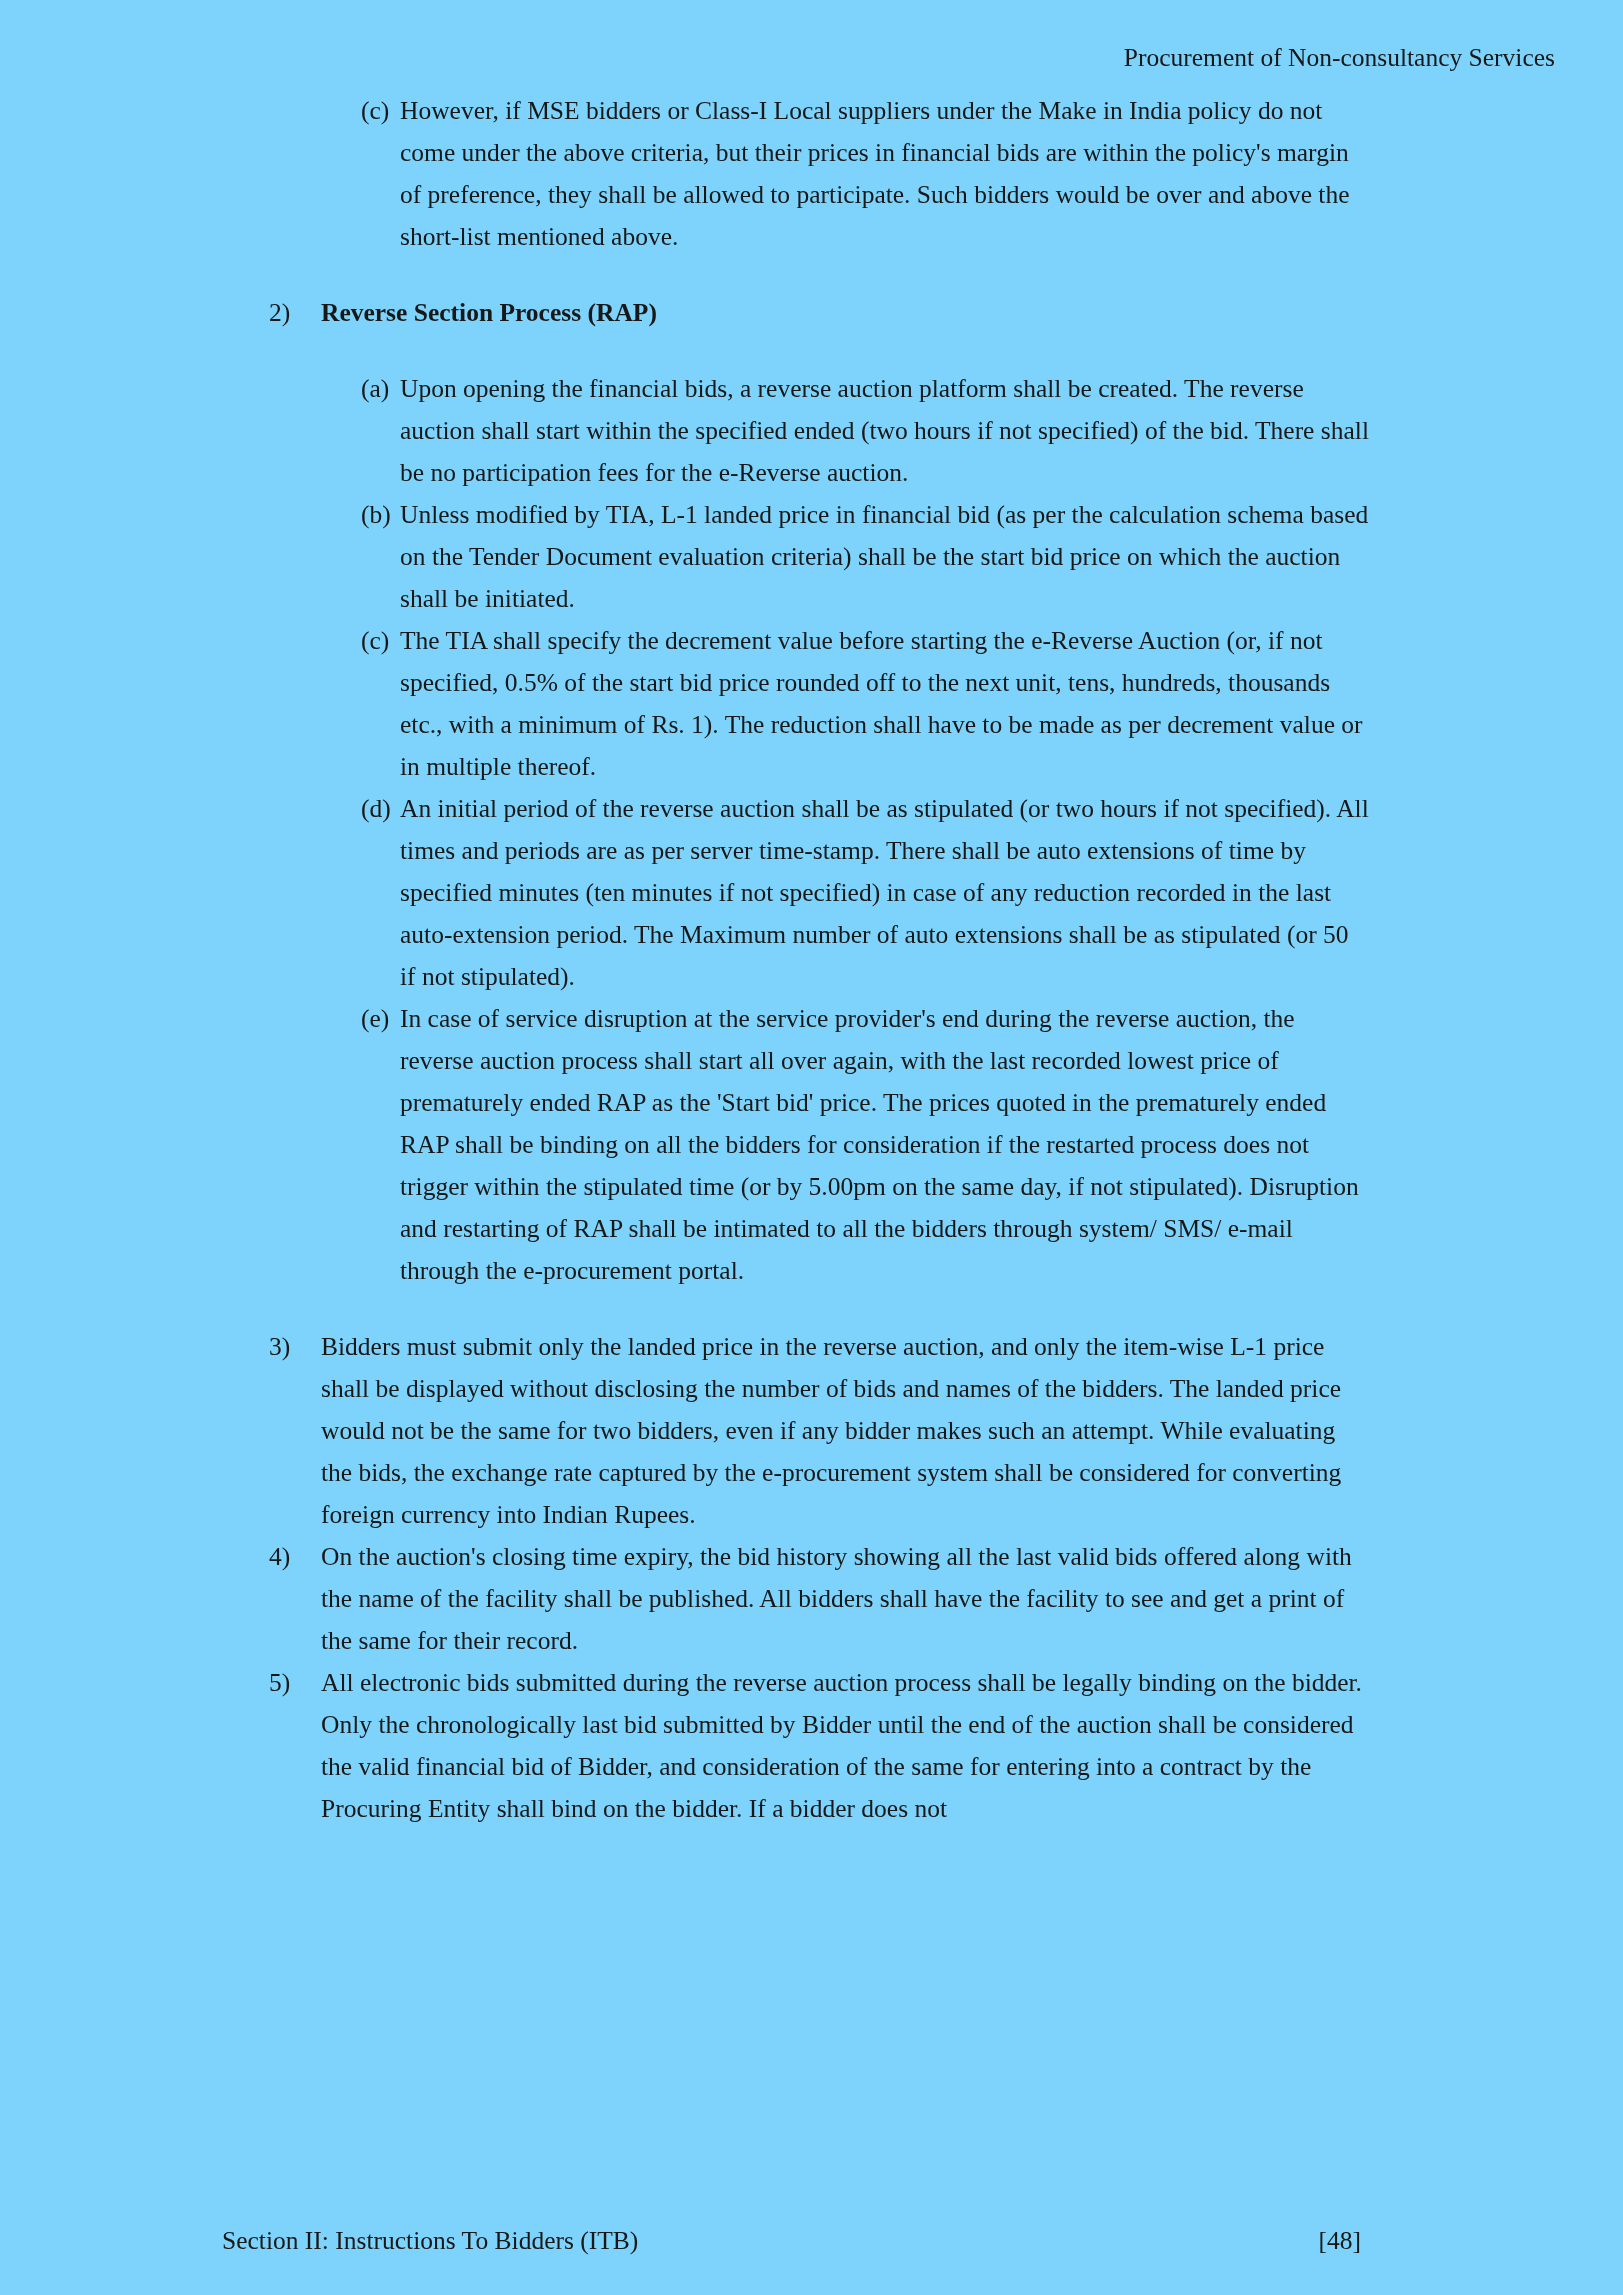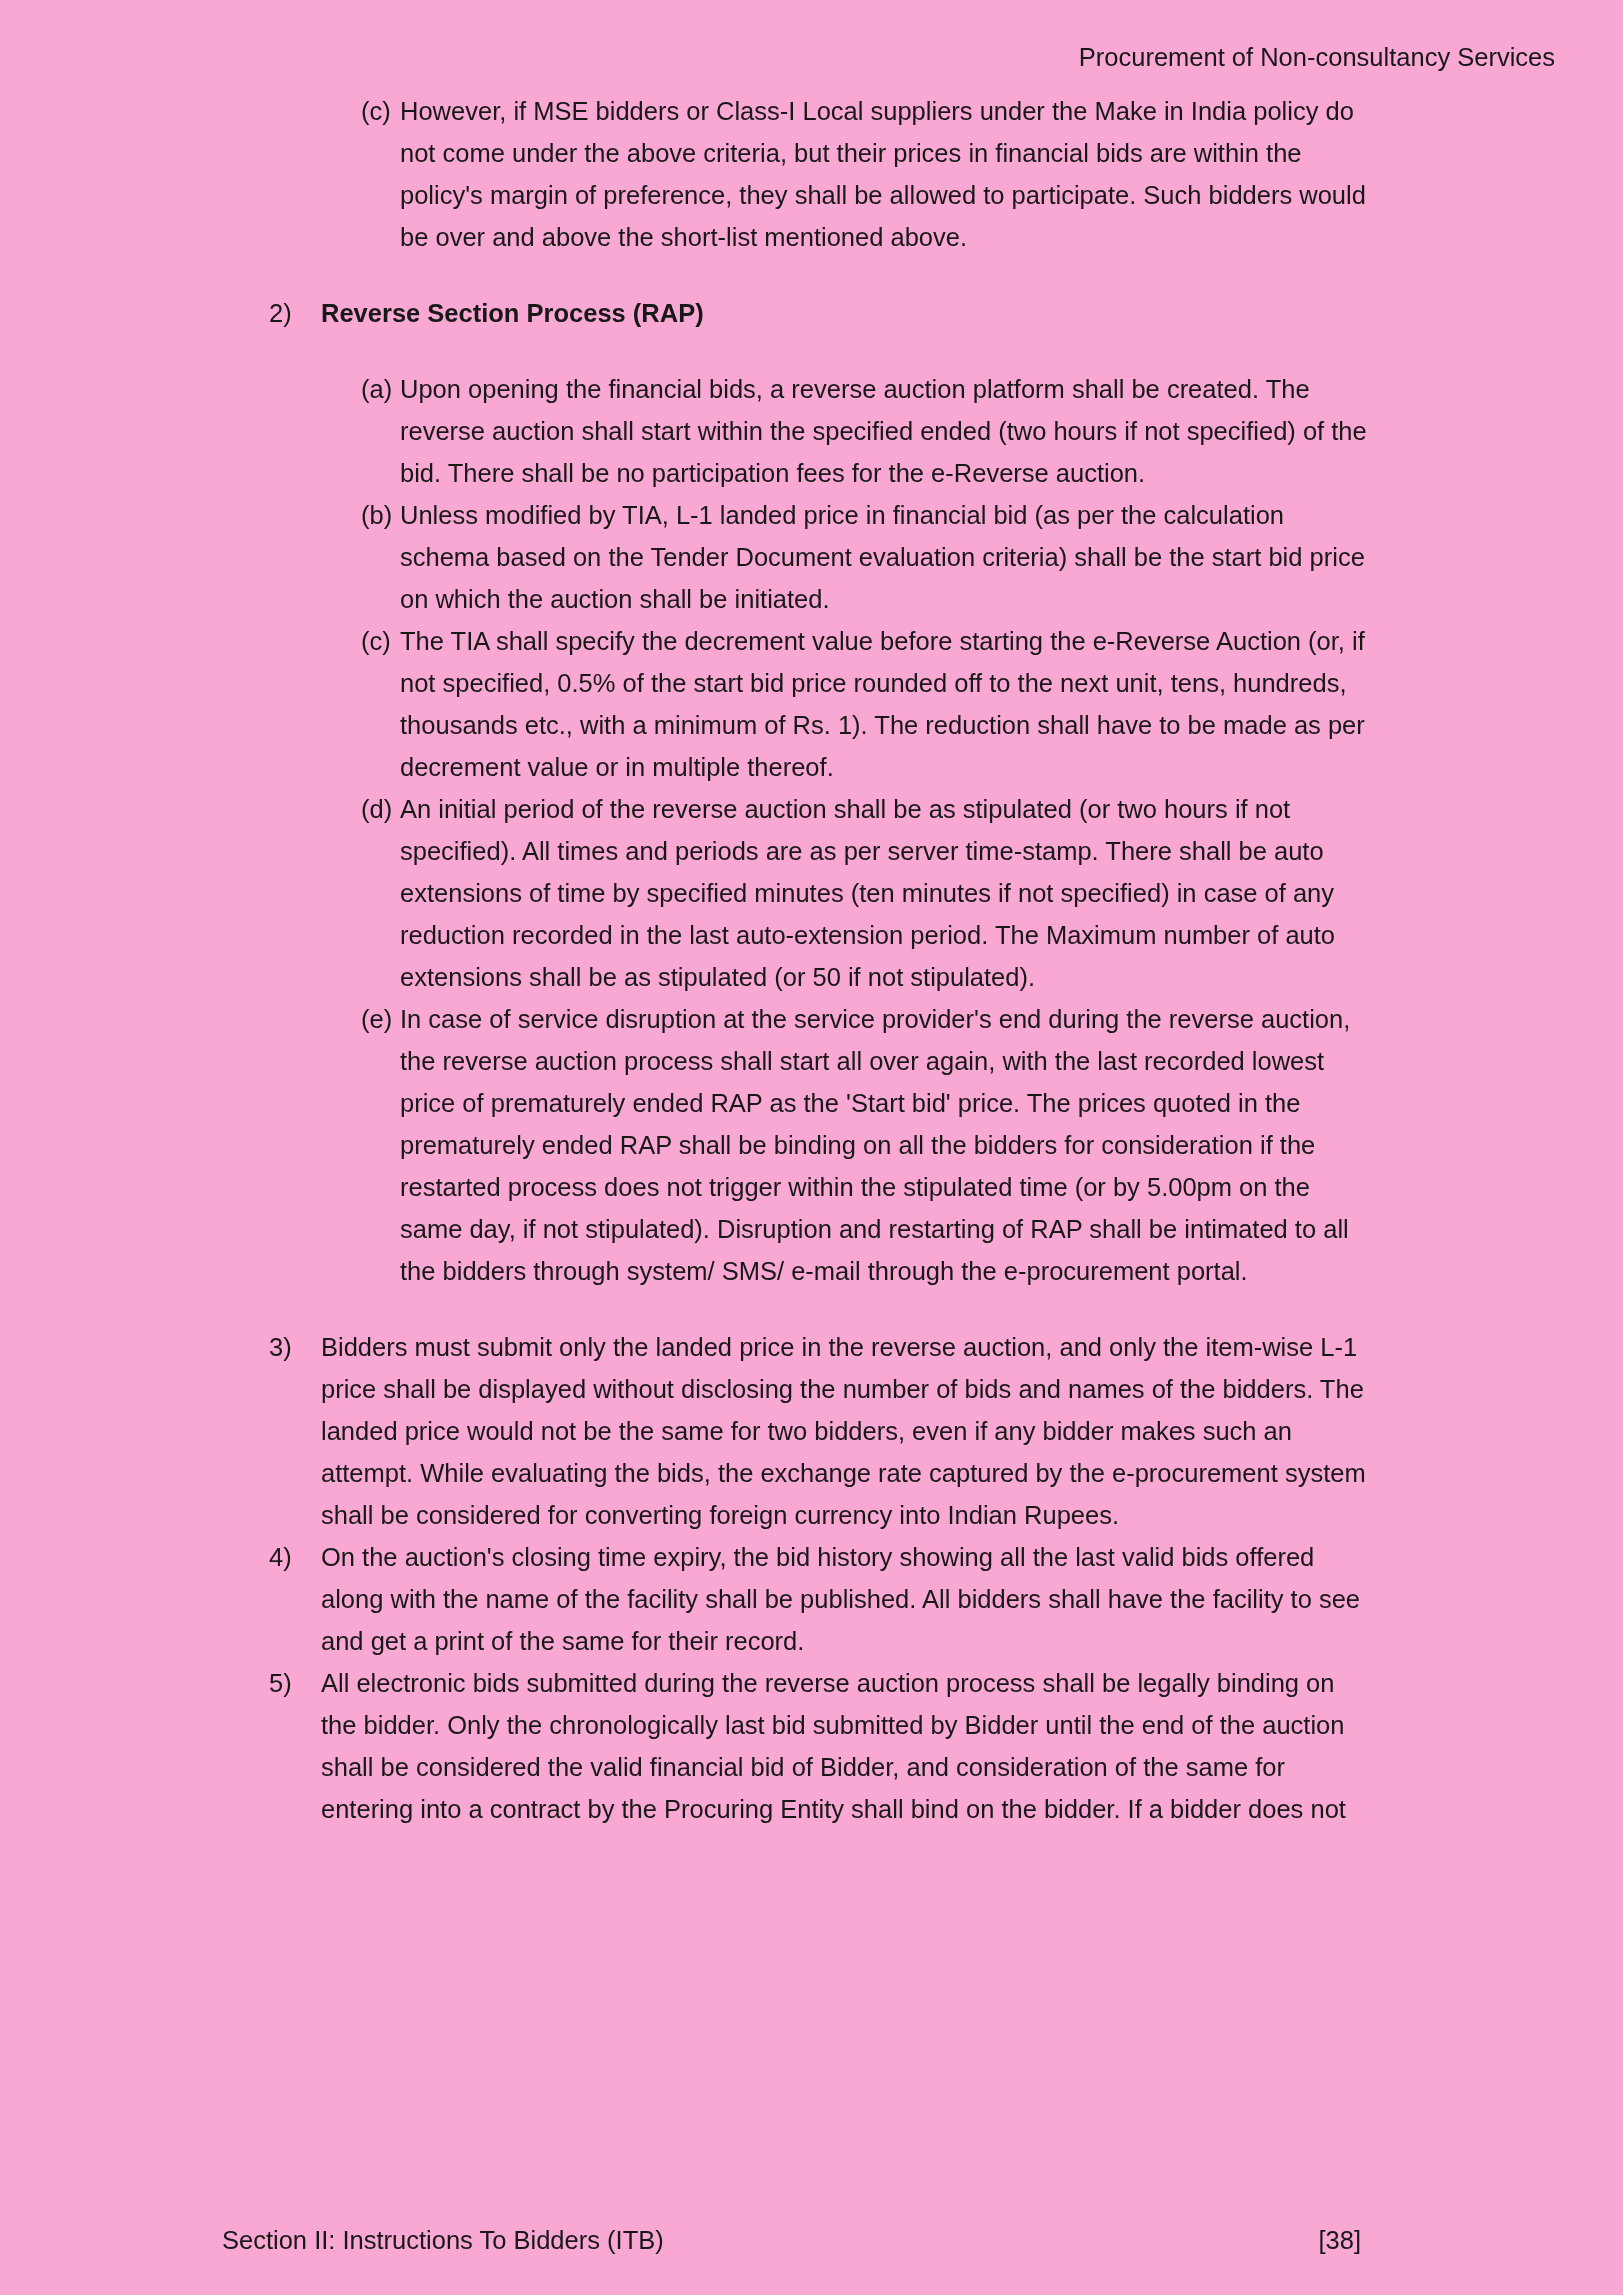--- a/index.html
+++ b/index.html
@@ -6,21 +6,22 @@
   html, body { background: #ffffff; }
   body {
     width: 1623px; height: 2295px;
     font-family: "Liberation Sans", sans-serif;
     color: #181818;
     position: relative;
     overflow: hidden;
   }
   .page {
     position: absolute; inset: 0;
-    background: #f9a8d4;
+    background: #7dd3fc;
+    font-family: Liberation Serif, serif;
   }
   .header {
     position: absolute;
     top: 41px; right: 68px;
     font-size: 25.5px;
     line-height: 1.3;
   }
   .content {
     position: absolute;
     top: 90px; left: 222px; right: 254px;
@@ -106,17 +107,17 @@
 
     <div class="block b-num">
       <span class="marker">5)</span>
       <span class="text">All electronic bids submitted during the reverse auction process shall be legally binding on the bidder. Only the chronologically last bid submitted by Bidder until the end of the auction shall be considered the valid financial bid of Bidder, and consideration of the same for entering into a contract by the Procuring Entity shall bind on the bidder. If a bidder does not</span>
     </div>
 
   </div>
 
   <div class="footer">
     <span>Section II: Instructions To Bidders (ITB)</span>
-    <span>[38]</span>
+    <span>[48]</span>
   </div>
 
 </div>
 
 
 </body></html>

